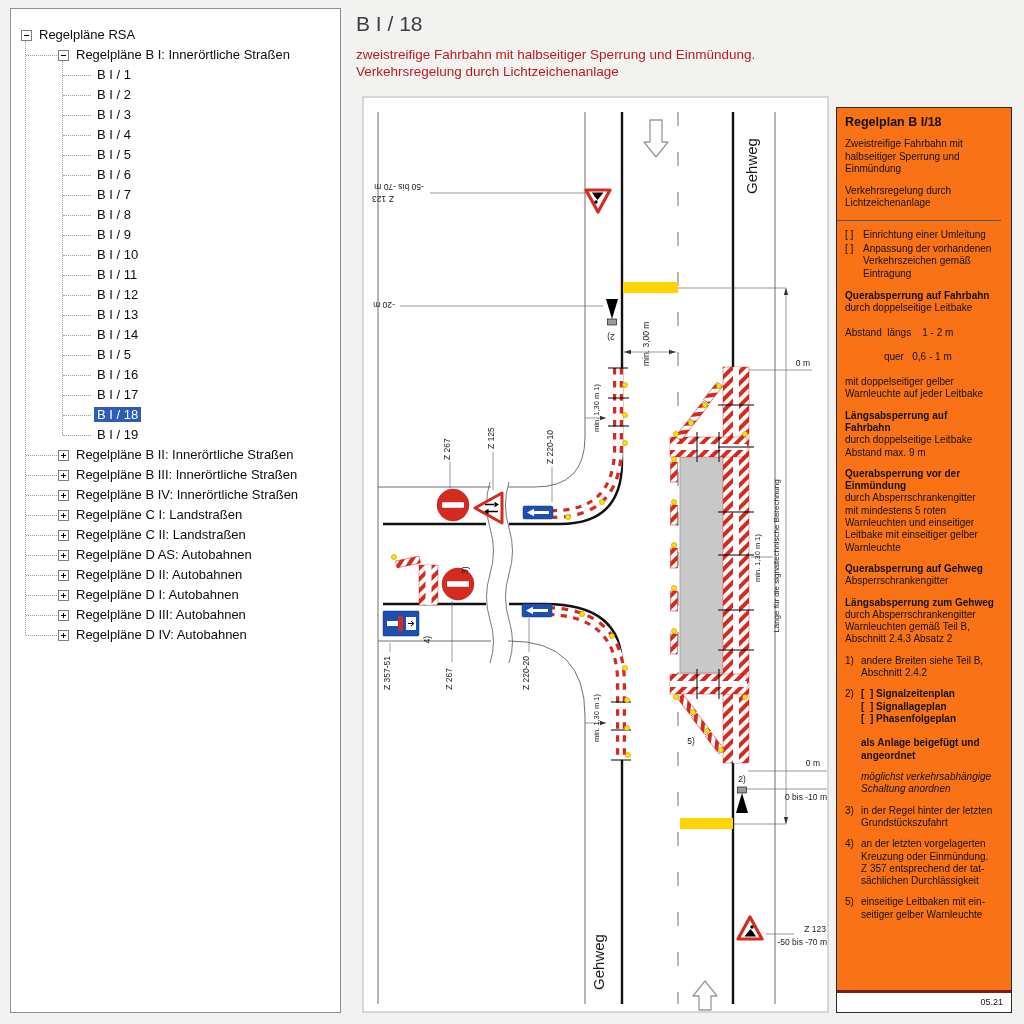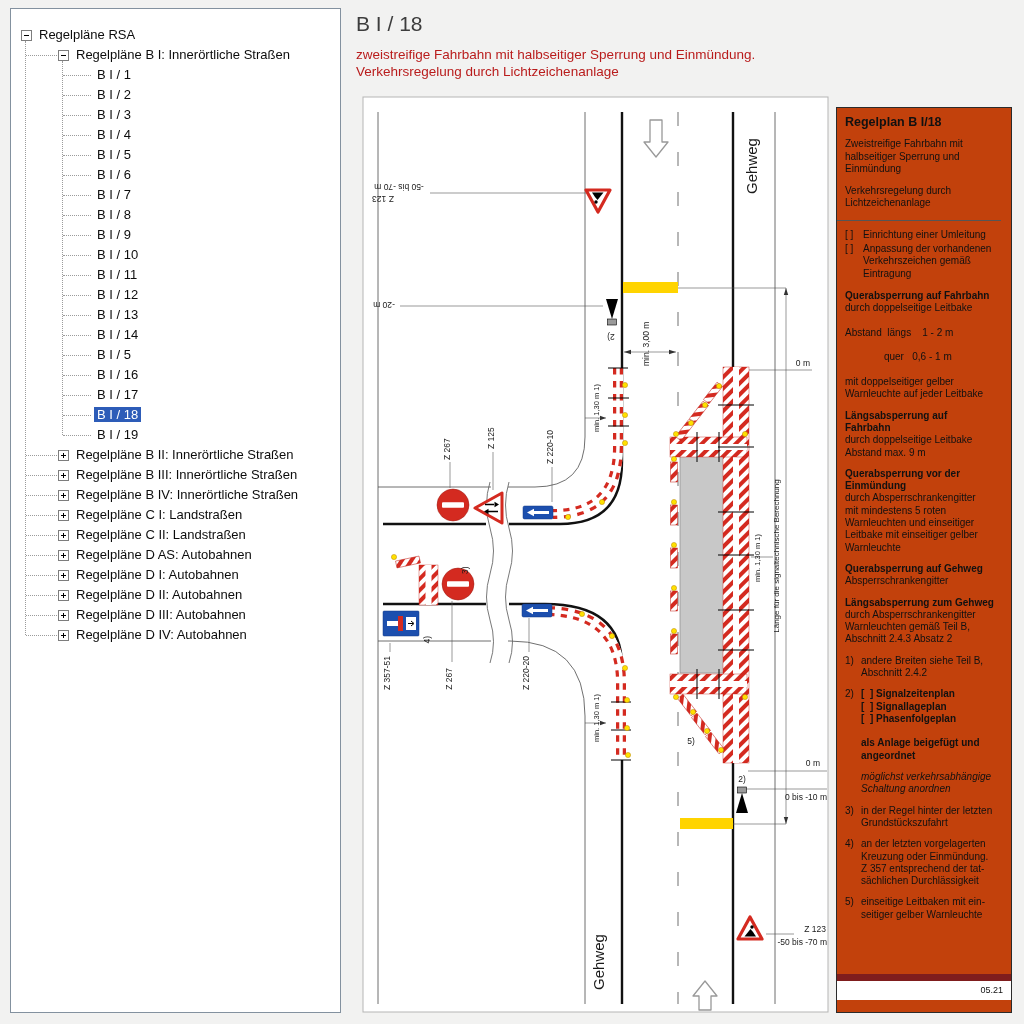--- a/index.html
+++ b/index.html
@@ -24,34 +24,34 @@
   .lvl3.selected .lbl{background:#2d5cb8;color:#fff;}
   
   .page-title{position:absolute;left:356px;top:12px;font-size:21px;color:#3d3d3d;}
   .page-sub{position:absolute;left:356px;top:46px;font-size:13.5px;color:#b91c1c;
     line-height:17px;white-space:pre-wrap;}
   
   .plan-wrap{position:absolute;left:360px;top:95px;width:470px;height:920px;}
   svg text{font-family:"Liberation Sans",sans-serif;fill:#1a1a1a;}
   
   .legend{position:absolute;left:836px;top:107px;width:176px;height:906px;
-    box-sizing:border-box;background:#c2410c;border:1px solid #2b2b2b;
+    box-sizing:border-box;background:#f97316;border:1px solid #2b2b2b;
     padding:8px 17px 30px 8px;font-size:10px;line-height:12.3px;color:#111;overflow:hidden;}
   .legend .ttl{font-size:12.5px;font-weight:bold;margin-bottom:10px;}
   .legend .pre{white-space:pre-wrap;}
   .legend .intro{margin-bottom:10px;}
   .legend hr{border:0;border-top:1px solid #555;margin:8px -7px 8px -8px;}
   .legend .brk{display:flex;margin-bottom:2px;}
   .legend .brk .mark{width:18px;flex:none;}
   .legend .sec{margin-bottom:9px;}
   .legend .sec .hd{font-weight:bold;white-space:pre-wrap;}
   .legend .note{display:flex;margin-bottom:9px;}
   .legend .note .num{width:16px;flex:none;}
   .legend .note .it{font-style:italic;margin-top:9px;white-space:pre-wrap;}
-  .legend .foot{position:absolute;left:0;right:0;bottom:12px;border-top:7px solid #7f1d1d;
+  .legend .foot{position:absolute;left:0;right:0;bottom:0;border-top:3px solid #7f1d1d;
     text-align:right;font-size:9px;padding:3px 8px 4px 0;background:#fff;}
 </style>
 </head>
 <body>
 
 <div class="tree-panel">
   <div class="tree">
     <div class="trunk" style="left:14px;top:32px;height:594px;"></div>
     <div class="trunk" style="left:51px;top:52px;height:374px;"></div>
 
@@ -141,25 +141,25 @@
       <div class="row lvl2">
         <span class="eb plus"></span>
         <span class="lbl">Regelpläne C II: Landstraßen</span>
       </div>
       <div class="row lvl2">
         <span class="eb plus"></span>
         <span class="lbl">Regelpläne D AS: Autobahnen</span>
       </div>
       <div class="row lvl2">
         <span class="eb plus"></span>
+        <span class="lbl">Regelpläne D II: Autobahnen</span>
+      </div>
+      <div class="row lvl2">
+        <span class="eb plus"></span>
         <span class="lbl">Regelpläne D I: Autobahnen</span>
-      </div>
-      <div class="row lvl2">
-        <span class="eb plus"></span>
-        <span class="lbl">Regelpläne D II: Autobahnen</span>
       </div>
       <div class="row lvl2">
         <span class="eb plus"></span>
         <span class="lbl">Regelpläne D III: Autobahnen</span>
       </div>
       <div class="row lvl2">
         <span class="eb plus"></span>
         <span class="lbl">Regelpläne D IV: Autobahnen</span>
       </div>
   </div>

